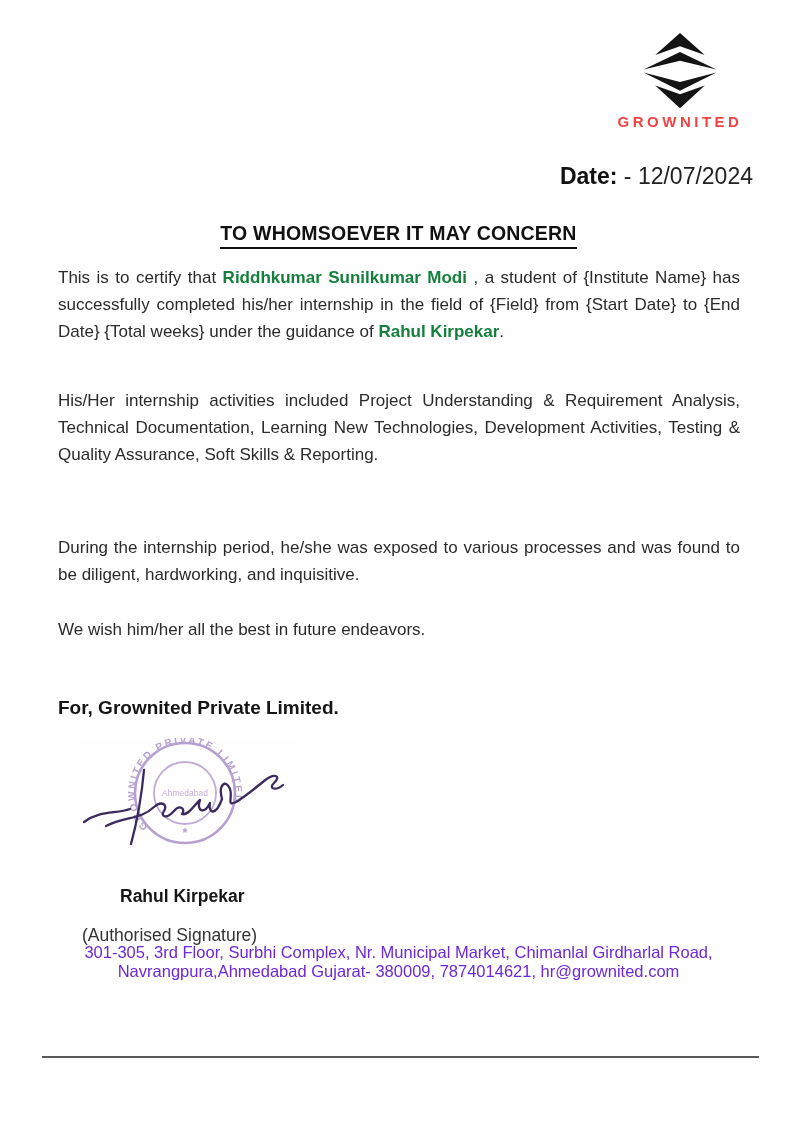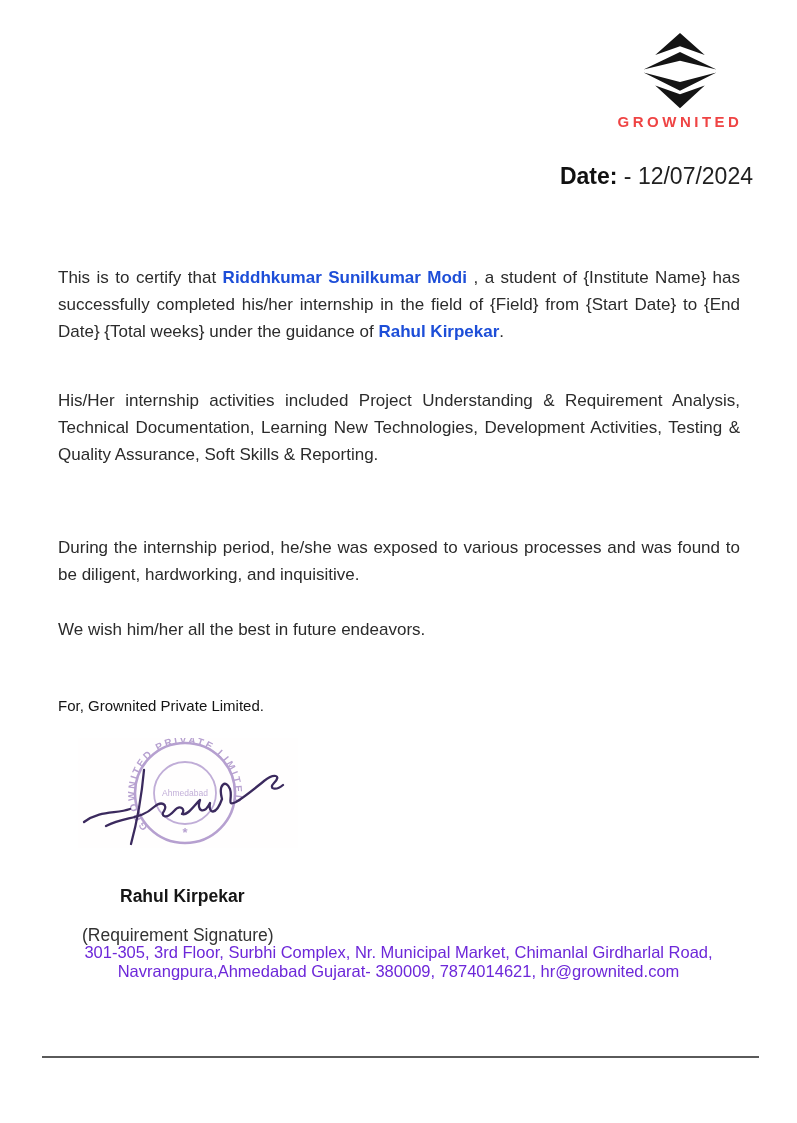--- a/index.html
+++ b/index.html
@@ -67,33 +67,33 @@
   
   .para {
     position: absolute;
     left: 58px;
     right: 57px;
     font-size: 17px;
     line-height: 27.2px;
     color: #2b2b2b;
     text-align: justify;
   }
-  .para b { font-weight: 700; color: #1d4ed8; }
+  .para b { font-weight: 700; color: #15803d; }
   .p1 { top: 264px; }
   .p2 { top: 387px; }
   .p3 { top: 534px; }
   .p4 { top: 616px; text-align: left; }
 
   
   .for-line {
     position: absolute;
     top: 697px;
     left: 58px;
-    font-size: 15px;
-    font-weight: 400;
+    font-size: 19px;
+    font-weight: 700;
     color: #141414;
   }
   .sign-area {
     position: absolute;
     top: 738px;
     left: 78px;
     width: 220px;
     height: 110px;
     background: #fffefe;
   }
@@ -160,20 +160,23 @@
       <polygon points="70,0 104,30 70,18 36,30" fill="#141414"></polygon>
       <polygon points="70,26 120,50 70,38 20,50" fill="#141414"></polygon>
       <polygon points="20,54 70,67 120,54 70,79" fill="#141414"></polygon>
       <polygon points="36,72 70,84 104,72 70,103" fill="#141414"></polygon>
     </svg>
     <div class="wordmark">GROWNITED</div>
   </header>
 
   <div class="date-line"><b>Date:</b><span> - 12/07/2024</span></div>
 
+  <div class="title-wrap">
+    <span class="title-text">TO WHOMSOEVER IT MAY CONCERN</span>
+  </div>
 
   <p class="para p1"><span>This is to certify that </span><b>Riddhkumar Sunilkumar Modi</b><span> , a student of {Institute Name} has successfully completed his/her internship in the field of {Field} from {Start Date} to {End Date} {Total weeks} under the guidance of </span><b>Rahul Kirpekar</b><span>.</span></p>
 
   <p class="para p2">His/Her internship activities included Project Understanding &amp; Requirement Analysis, Technical Documentation, Learning New Technologies, Development Activities, Testing &amp; Quality Assurance, Soft Skills &amp; Reporting.</p>
 
   <p class="para p3">During the internship period, he/she was exposed to various processes and was found to be diligent, hardworking, and inquisitive.</p>
 
   <p class="para p4">We wish him/her all the best in future endeavors.</p>
 
   <div class="for-line">For, Grownited Private Limited.</div>
@@ -194,18 +197,18 @@
 
       <g fill="none" stroke="#3b2a5e" stroke-width="2.3" stroke-linecap="round" stroke-linejoin="round">
         <path d="M6,84 C22,72 38,76 52,71"></path>
         <path d="M66,32 C64,54 59,84 53,106"></path>
         <path d="M28,88 C48,78 62,82 76,69 C84,62 90,67 86,73 C82,78 88,82 96,73 C102,66 108,71 104,76 C110,78 116,67 122,62 C118,73 126,77 132,65 C130,76 138,78 144,61 C140,46 148,41 152,51 C155,60 148,69 158,64 C168,58 176,51 186,43 C196,35 204,37 196,45 C190,51 198,53 205,47"></path>
       </g>
     </svg>
   </div>
 
   <div class="signatory">Rahul Kirpekar</div>
-  <div class="designation">(Requirement Signature)</div>
+  <div class="designation">(Authorised Signature)</div>
 
   <footer class="address">301-305, 3rd Floor, Surbhi Complex, Nr. Municipal Market, Chimanlal Girdharlal Road, Navrangpura,Ahmedabad Gujarat- 380009, 7874014621, hr@grownited.com</footer>
   <div class="hline"></div>
 
 </div>
 
 </body></html>

